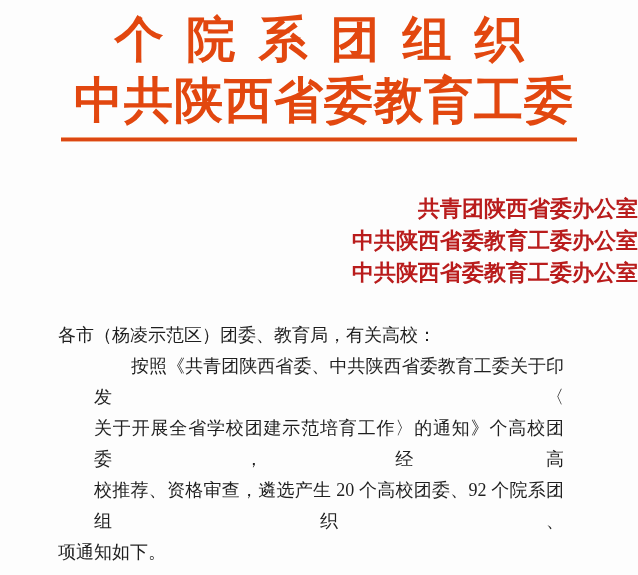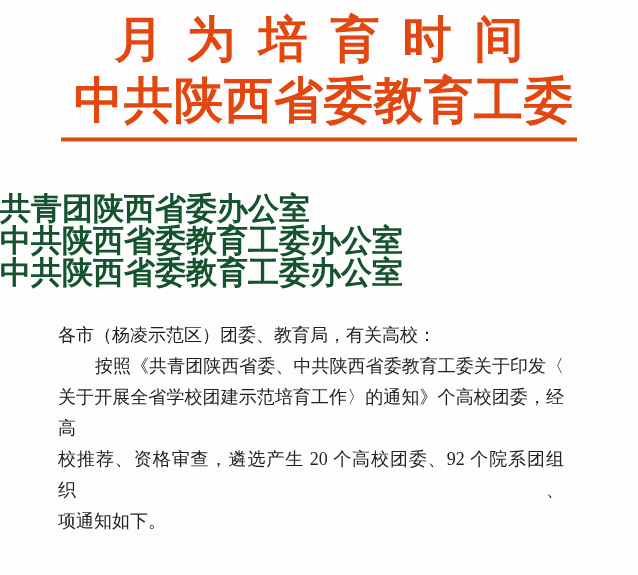--- a/index.html
+++ b/index.html
@@ -49,49 +49,50 @@
     width: 516px;
     height: 5px;
     margin: 7px auto 0 auto;
     background: var(--divider-red);
     border-top: 1px solid #f2a179;
     border-bottom: 1px solid #f0b193;
   }
   
   .doc-title {
     margin-top: 51px;
-    text-align: left;
+    text-align: right;
     font-weight: bold;
-    font-size: 31px;
+    font-size: 22px;
     line-height: 32px;
-    color: #14532d;
+    color: #b91c1c;
   }
   .doc-title .t-line { white-space: nowrap; }
   
   .doc-body {
     margin: 31px 0 0 58px;
     width: 506px;
     font-size: 18px;
     line-height: 31px;
     color: #1f1f1f;
   }
   .b-line { margin: 0; }
   .b-line.just {
     text-align: justify;
     text-align-last: justify;
+    margin-left: 36px;
   }
   .b-line.indent { text-indent: 37px; }
 </style>
 </head>
 <body>
 
 <div class="page">
 
   <div class="letterhead">
-    <div class="lh-line1">月为培育时间</div>
+    <div class="lh-line1">个院系团组织</div>
     <div class="lh-line2">中共陕西省委教育工委</div>
     <div class="divider"></div>
   </div>
 
   <div class="doc-title">
     <div class="t-line">共青团陕西省委办公室</div>
     <div class="t-line">中共陕西省委教育工委办公室</div>
     <div class="t-line">中共陕西省委教育工委办公室</div>
   </div>
 

